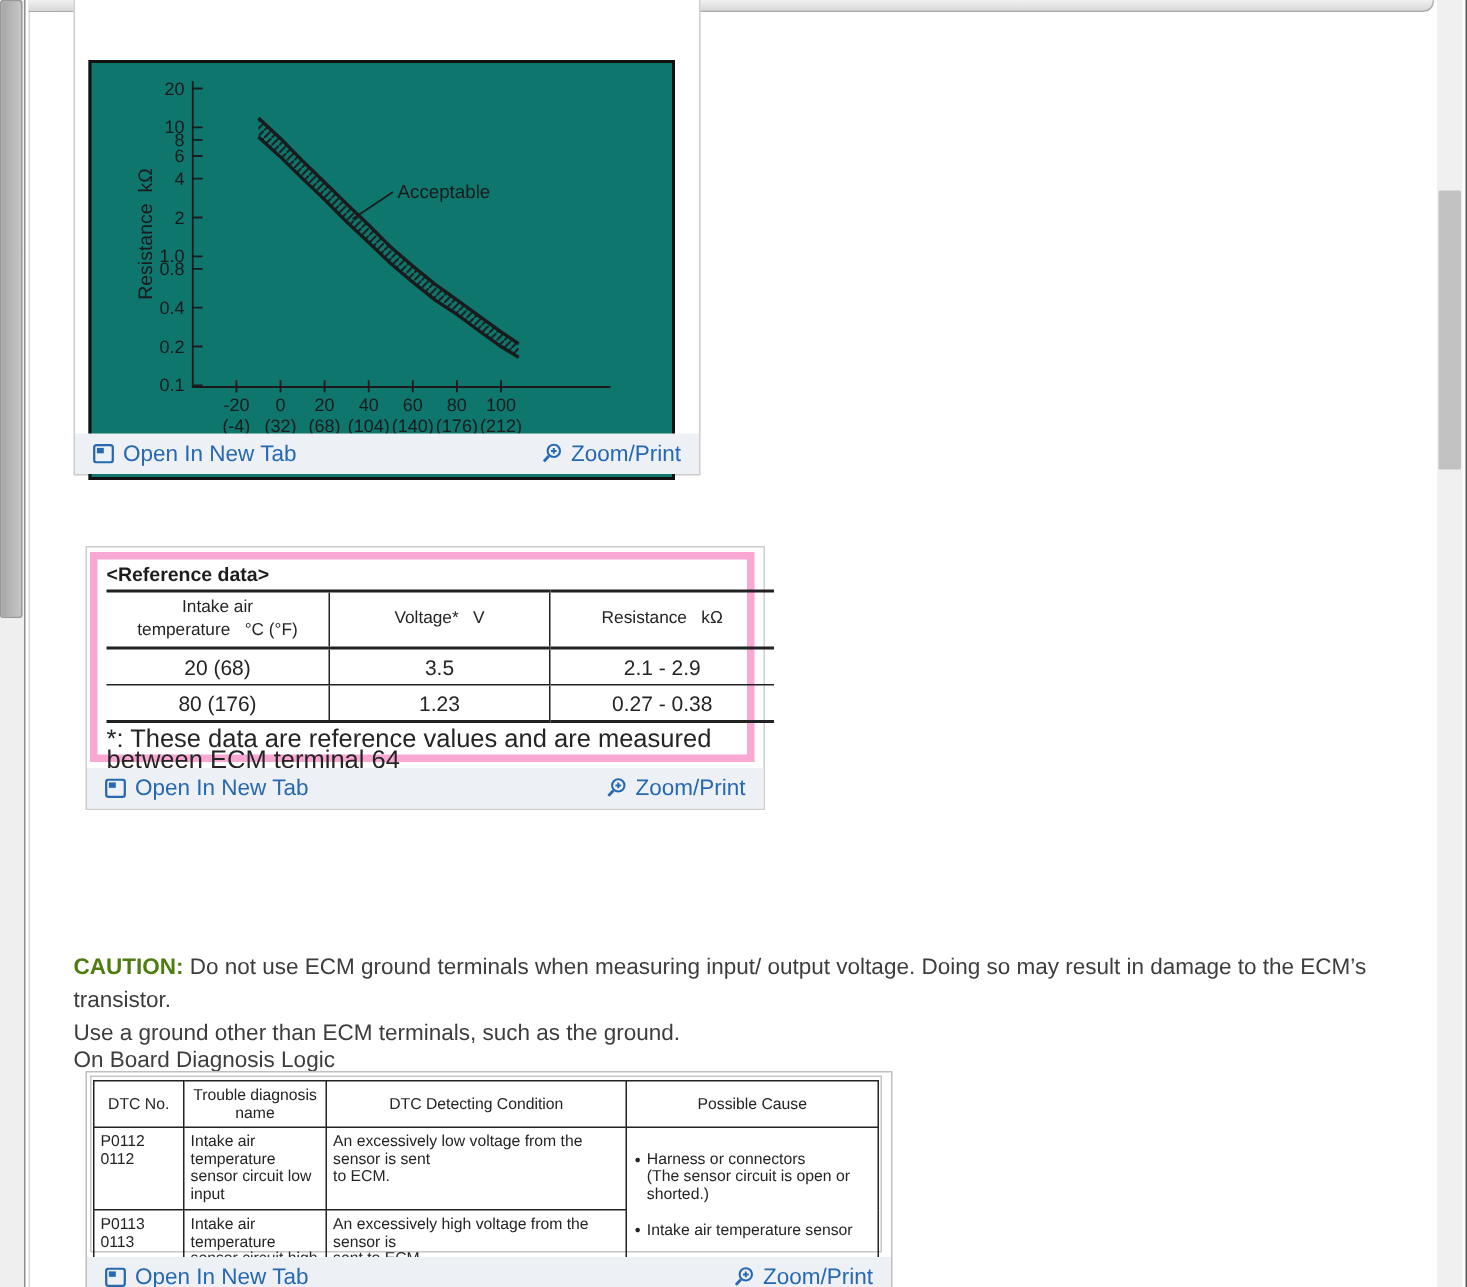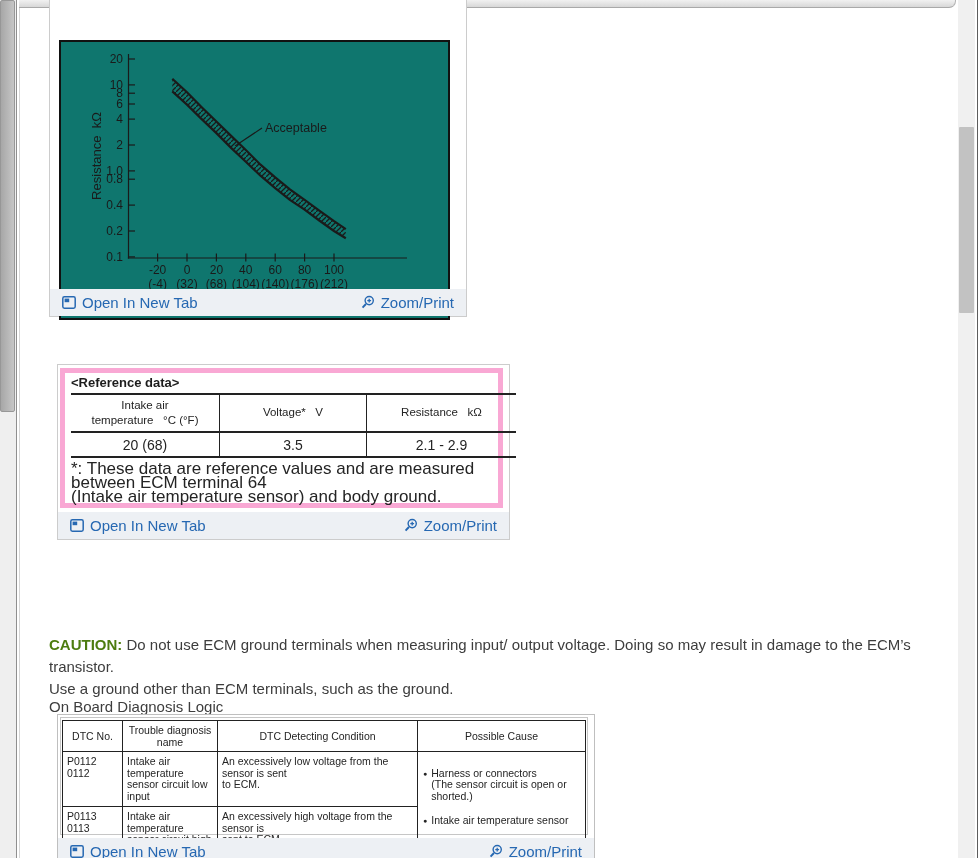--- a/index.html
+++ b/index.html
@@ -173,20 +173,25 @@
           <td style="width:144px">Intake air
 temperature   °C (°F)</td>
           <td style="width:142px">Voltage*   V</td>
           <td style="width:145px">Resistance   kΩ</td>
         </tr>
         <tr class="brow">
           <td>20 (68)</td>
           <td>3.5</td>
           <td>2.1 - 2.9</td>
         </tr>
+        <tr class="brow">
+          <td>80 (176)</td>
+          <td>1.23</td>
+          <td>0.27 - 0.38</td>
+        </tr>
       </tbody>
         </table>
       <div class="ref-footnote">*: These data are reference values and are measured between ECM terminal 64
 (Intake air temperature sensor) and body ground.</div>
     </div>
     <div class="linkbar">
       <a class="link">
         <span>
           <svg width="14" height="13" viewBox="0 0 14 13">
               <rect x="0.8" y="0.8" width="12.4" height="11.4" rx="1.6" fill="none" stroke="#2668b2" stroke-width="1.5"></rect>

